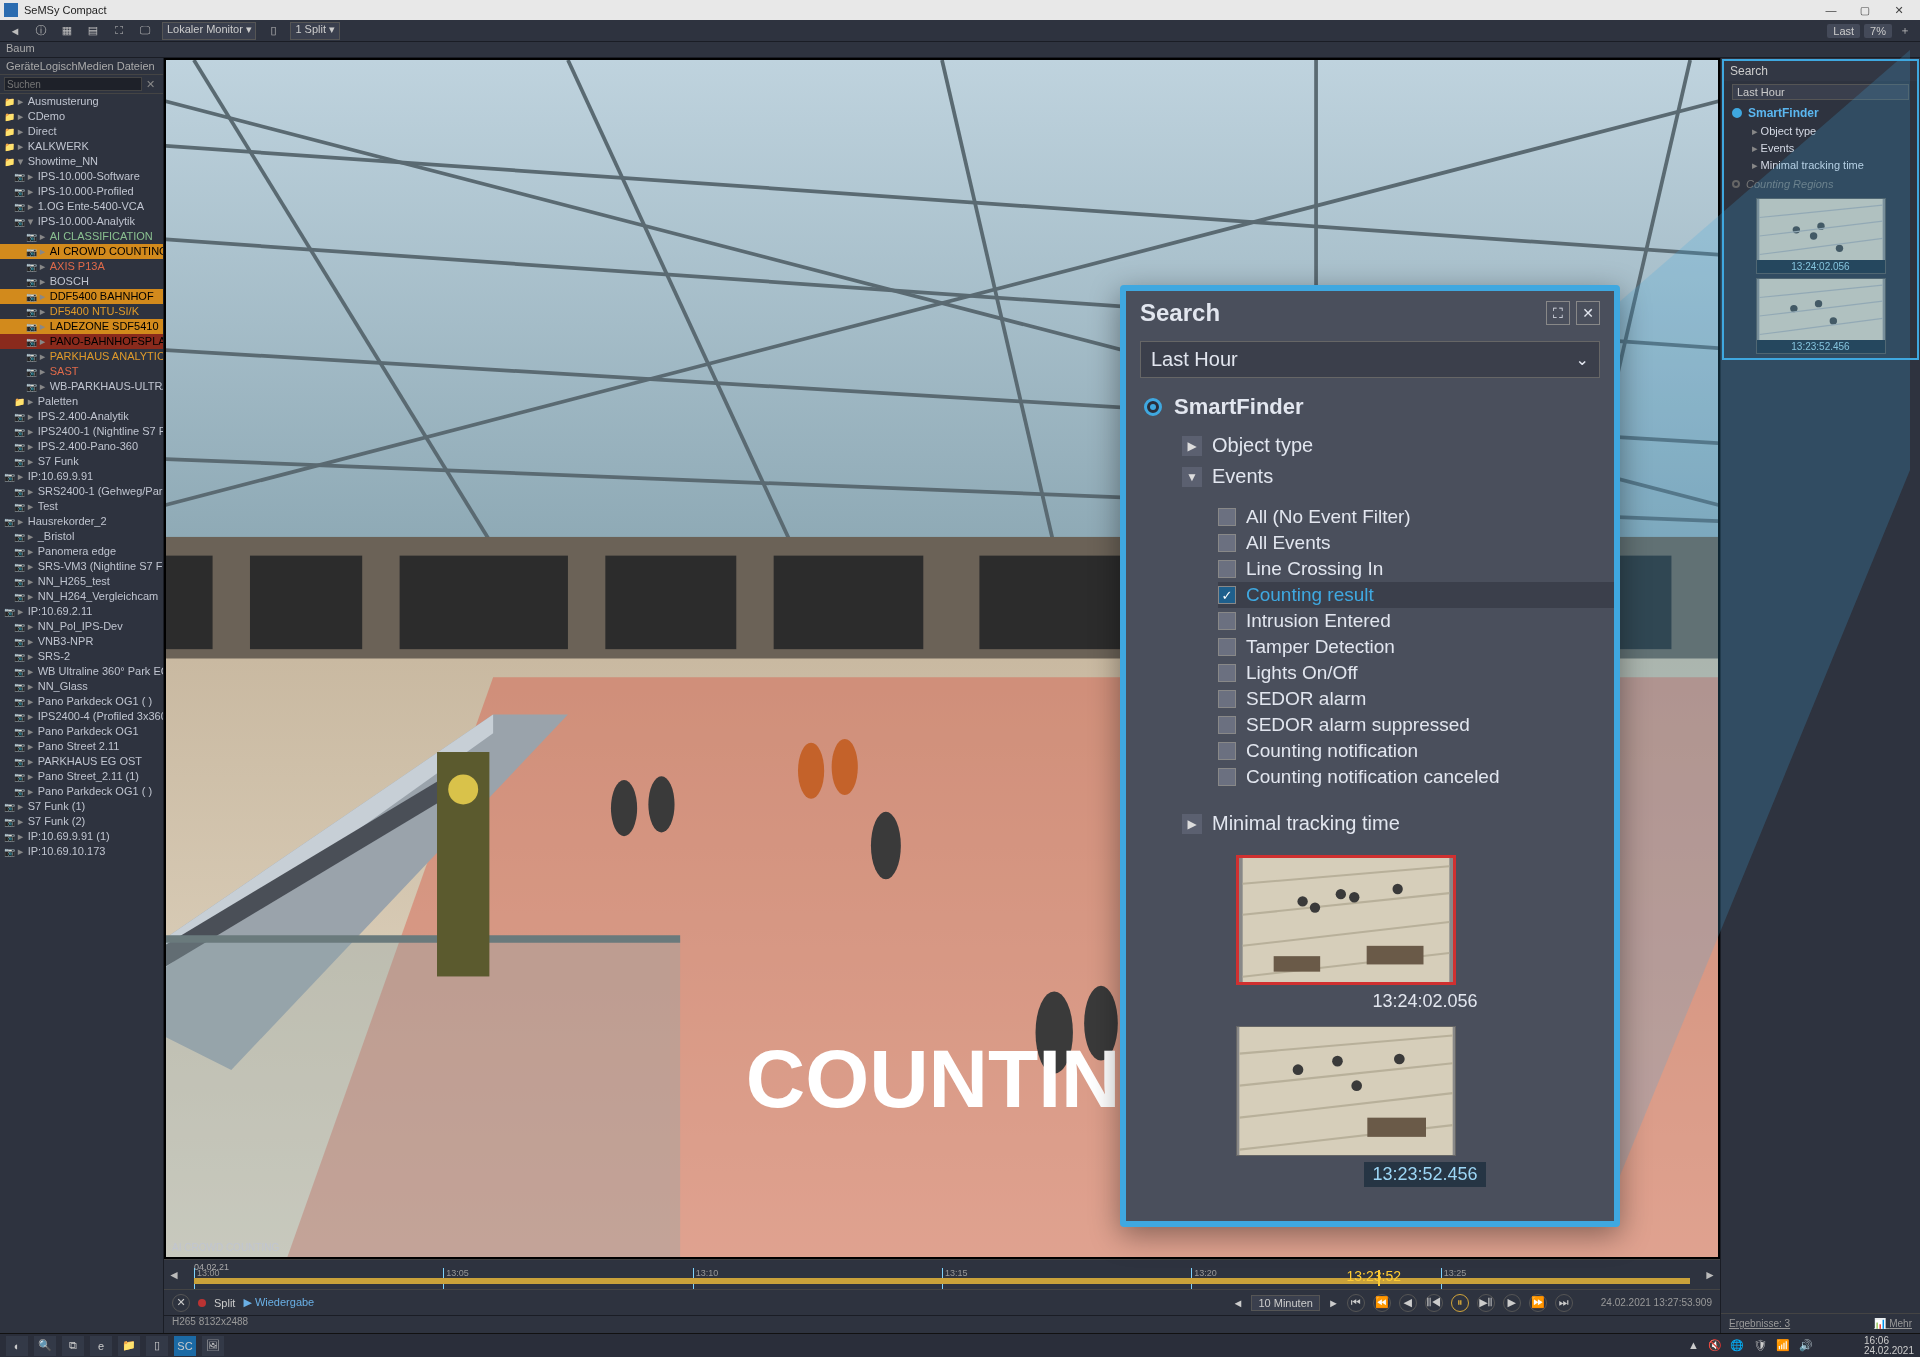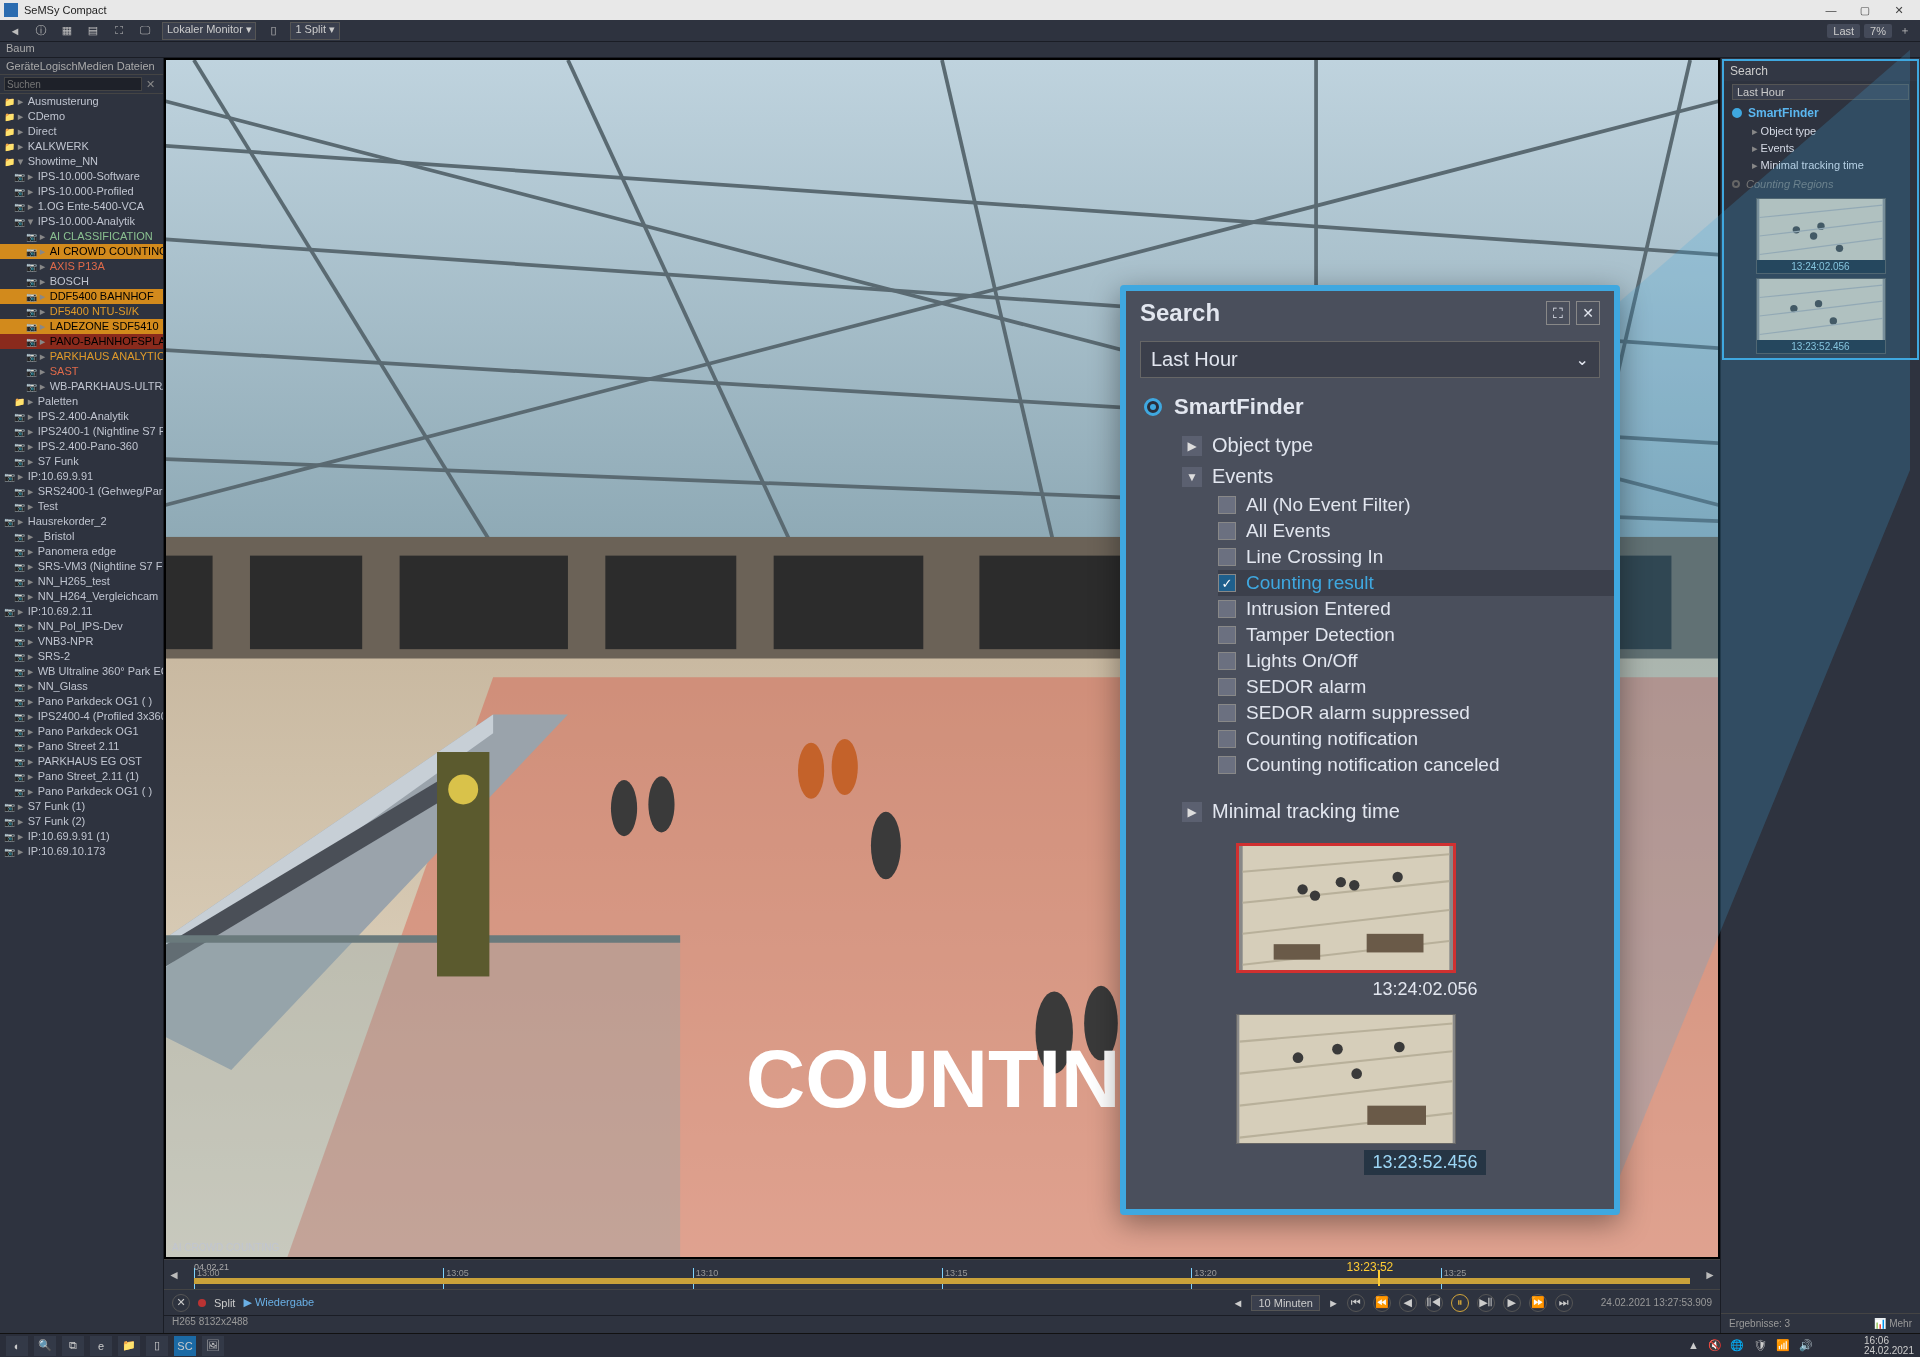--- a/index.html
+++ b/index.html
@@ -68,21 +68,21 @@
 .rside h4{ background:#323744; padding:3px 6px; font-size:12px; font-weight:normal;}
 .rside .row{padding:3px 8px;}
 .rside .sel{width:100%; background:#3a3f4d; border:1px solid #555; color:#ccc; padding:1px 4px; font-size:11px;}
 .rside .radiolabel{color:#5bb7f0; font-weight:bold; font-size:12px;}
 .rside .item{padding:2px 0 2px 28px; font-size:11px; color:#d6dbe6;}
 .rside .item::before{content:"▸ "; color:#888;}
 .rside .mutehdr{color:#777; font-size:11px; padding:4px 8px;font-style:italic;}
 .thumb-mini{width:130px; height:76px; background:#888; margin:4px auto; position:relative; border:1px solid #555;}
 .thumb-mini svg{width:100%;height:100%;}
 .thumb-mini .tc{position:absolute; bottom:0; left:0; right:0; text-align:center; background:#1e2c3a; color:#9cd; font-size:10px; padding:1px 0;}
-.rside .results-ftr{margin-top:auto; padding:4px 8px; font-size:10px; color:#999; display:flex; justify-content:space-between; border-top:1px solid #444;}
+.rside .results-ftr{margin-top:auto; padding:4px 8px; font-size:10px; color:#999; display:flex; justify-content:space-between; border-top:1px solid #444;text-decoration:underline;}
 
 
 .taskbar{ height:24px; background:#2a2e3a; border-top:1px solid #111; display:flex; align-items:center; padding:0 6px; gap:6px; font-size:11px;}
 .taskbar .tb{width:22px;height:20px;display:flex;align-items:center;justify-content:center;background:#333947;color:#ccc;}
 .taskbar .tb.active{background:#1b6aa5;}
 .taskbar .right{margin-left:auto; display:flex; align-items:center; gap:8px;}
 .taskbar .clock{line-height:1; font-size:10px;margin-left:40px;}
 
 
 .overlay-search{ position:absolute; top:285px; left:1120px; width:500px; background:#4a4f5c; border:6px solid #3fa8e0; border-radius:4px; color:#e2e6ef; font-size:18px; box-shadow:0 8px 30px rgba(0,0,0,.4);}
@@ -90,21 +90,21 @@
 .overlay-search .hdr h3{ font-size:24px; font-weight:600; flex:1;}
 .overlay-search .hdr .hicon{width:24px;height:24px;border:1px solid #888;margin-left:6px;display:flex;align-items:center;justify-content:center;font-size:14px;}
 .overlay-search .dd{ margin:6px 14px; background:#3b3f4b; border:1px solid #666; padding:6px 10px; display:flex; align-items:center; font-size:20px;}
 .overlay-search .dd .chev{margin-left:auto; font-size:16px;}
 .overlay-search .sf-row{display:flex; align-items:center; gap:12px; padding:10px 18px;}
 .overlay-search .radio{width:18px;height:18px;border-radius:50%;border:3px solid #3fa8e0;background:#2a2e3a;position:relative;}
 .overlay-search .radio::after{content:"";position:absolute;inset:3px;border-radius:50%;background:#3fa8e0;}
 .overlay-search .sf-row b{font-size:22px;}
 .overlay-search .node{display:flex; align-items:center; gap:10px; padding:4px 0 4px 56px; font-size:20px;}
 .overlay-search .node .tw{width:20px;height:20px;background:#5b6070;display:flex;align-items:center;justify-content:center;font-size:12px;color:#ddd;}
-.overlay-search .evlist{padding-left:92px;}
+.overlay-search .evlist{padding-left:92px;margin-top:12px;}
 .overlay-search .ev{display:flex; align-items:center; gap:10px; padding:2px 0; font-size:19px; color:#e2e6ef;}
 .overlay-search .ev .cb{width:18px;height:18px;background:#6b7080;border:1px solid #888;}
 .overlay-search .ev.sel{ background:#3b3f4b; color:#3fa8e0;}
 .overlay-search .ev.sel .cb{background:#1e5f8c;position:relative;}
 .overlay-search .ev.sel .cb::after{content:"✓";position:absolute;inset:0;display:flex;align-items:center;justify-content:center;color:#fff;font-size:13px;}
 .overlay-search .thumbs{padding:16px 0 20px 110px;}
 .overlay-search .thumb{width:220px;height:130px;background:#888;border:1px solid #666;position:relative;margin-bottom:6px;}
 .overlay-search .thumb svg{width:100%;height:100%;}
 .overlay-search .thumb.sel{border:3px solid #d03030;}
 .overlay-search .thumb-tc{text-align:center;font-size:18px;color:#e2e6ef;margin-bottom:14px;}
@@ -317,21 +317,21 @@
           </div>
           <div class="tick">
             <span>13:20</span>
           </div>
           <div class="tick">
             <span>13:25</span>
           </div>
         </div>
       <div style="position:absolute;left:30px;right:30px;top:18px;height:6px;background:#caa23a;"></div>
       <div style="position:absolute;left:78%;top:10px;width:2px;height:16px;background:#ffcc33;"></div>
-      <div style="position:absolute;left:76%;top:0;font-size:12px;color:#ffcc33;">13:23:52</div>
+      <div style="position:absolute;left:76%;top:8px;font-size:14px;color:#ffcc33;">13:23:52</div>
     </div>
 
     <div class="playbar">
       <div class="rbtn">✕</div>
       <span class="live-dot"></span>
       <span>Split</span>
       <span style="color:#6ab0e6;">▶ <span>Wiedergabe</span></span>
       <div class="right">
         <span>◄</span>
         <span class="sel">10 Minuten</span>

